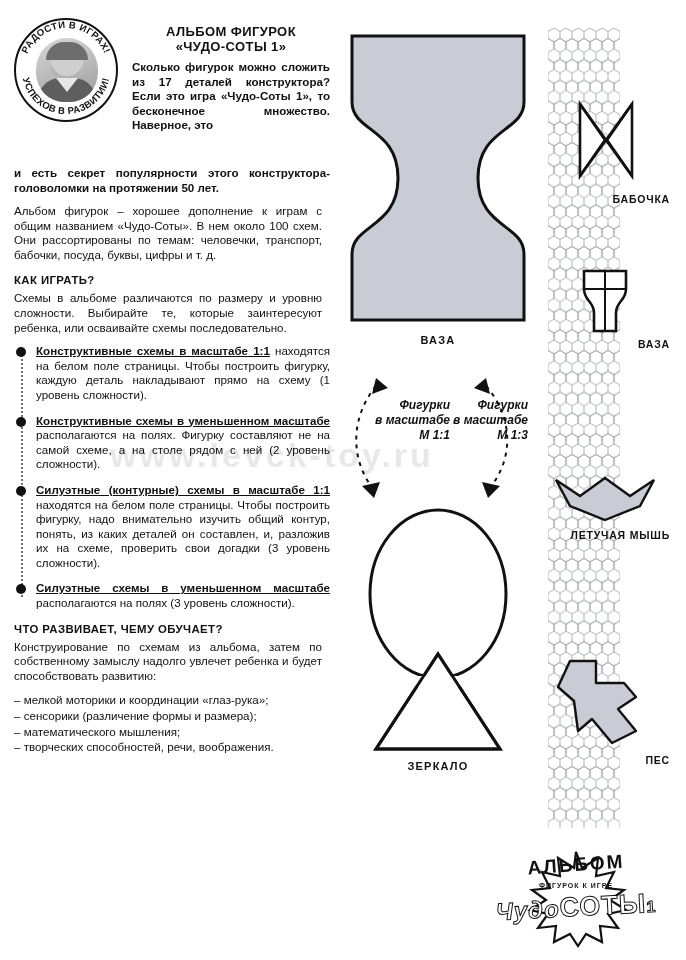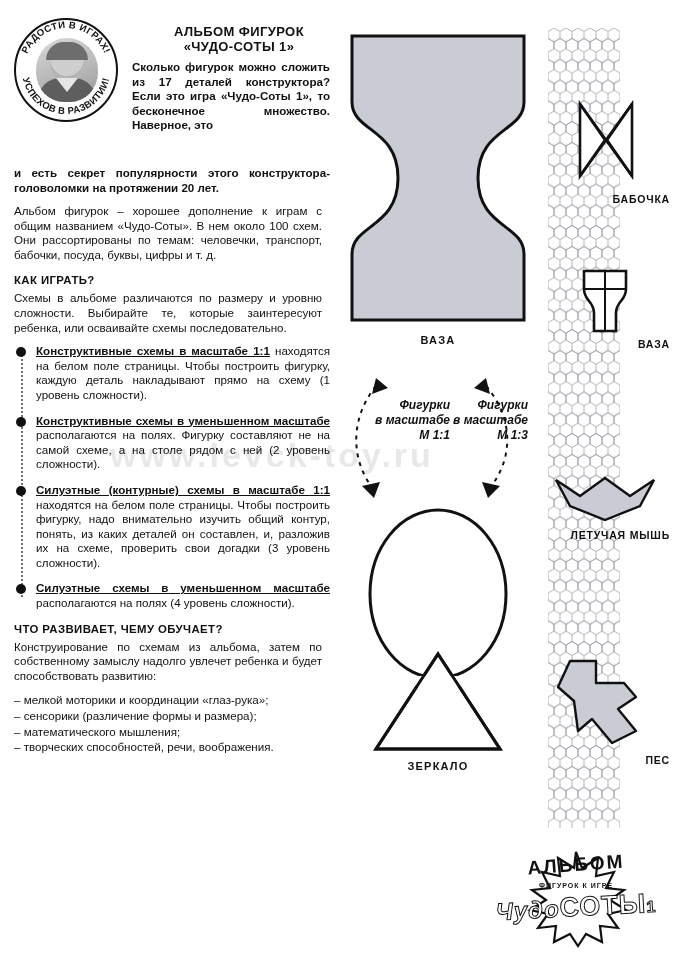--- a/index.html
+++ b/index.html
@@ -48,21 +48,21 @@
     border-radius:22px 22px 0 0;
     background:#5e5e5e;
   }
   .logo-badge .photo .collar{
     position:absolute;left:20px;top:40px;width:22px;height:14px;
     background:#e6e6e6;
     clip-path:polygon(0 0,100% 0,50% 100%);
   }
 
   .title-block{
-    position:absolute;left:126px;top:6px;width:198px;
+    position:absolute;left:118px;top:6px;width:198px;
     text-align:center;
   }
   .title-line{
     font-size:13px;font-weight:bold;letter-spacing:.4px;
     text-transform:uppercase;line-height:15px;
   }
   .intro{
     position:absolute;left:118px;top:42px;width:198px;
     font-size:11.6px;line-height:14.6px;text-align:justify;
     font-weight:bold;
@@ -190,21 +190,21 @@
         <div class="collar"></div>
       </div>
     </div>
 
     <div class="title-block">
       <div class="title-line">АЛЬБОМ ФИГУРОК</div>
       <div class="title-line">«ЧУДО-СОТЫ 1»</div>
     </div>
 
     <div class="intro">Сколько фигурок можно сложить из 17 деталей конструктора? Если это игра «Чудо-Соты 1», то бесконечное множество. Наверное, это</div>
-    <div class="intro-tail">и есть секрет популярности этого конструктора-головоломки на протяжении 20 лет.</div>
+    <div class="intro-tail">и есть секрет популярности этого конструктора-головоломки на протяжении 50 лет.</div>
 
     <div class="body-block">
       <p class="para">Альбом фигурок – хорошее дополнение к играм с общим названием «Чудо-Соты». В нем около 100 схем. Они рассортированы по темам: человечки, транспорт, бабочки, посуда, буквы, цифры и т. д.</p>
 
       <div class="section-h">КАК ИГРАТЬ?</div>
       <p class="para">Схемы в альбоме различаются по размеру и уровню сложности. Выбирайте те, которые заинтересуют ребенка, или осваивайте схемы последовательно.</p>
 
       <div class="bullets">
         <div class="bullet-rail"></div>
 
@@ -218,21 +218,21 @@
           <b>Конструктивные схемы в уменьшенном масштабе</b><span> располагаются на полях. Фигурку составляют не на самой схеме, а на столе рядом с ней (2 уровень сложности).</span>
         </div>
 
         <div class="bullet">
           <span class="dot"></span>
           <b>Силуэтные (контурные) схемы в масштабе 1:1</b><span> находятся на белом поле страницы. Чтобы построить фигурку, надо внимательно изучить общий контур, понять, из каких деталей он составлен, и, разложив их на схеме, проверить свои догадки (3 уровень сложности).</span>
         </div>
 
         <div class="bullet">
           <span class="dot"></span>
-          <b>Силуэтные схемы в уменьшенном масштабе</b><span> располагаются на полях (4 уровень сложности).</span>
+          <b>Силуэтные схемы в уменьшенном масштабе</b><span> располагаются на полях (3 уровень сложности).</span>
         </div>
       </div>
 
       <div class="section-h">ЧТО РАЗВИВАЕТ, ЧЕМУ ОБУЧАЕТ?</div>
       <p class="para">Конструирование по схемам из альбома, затем по собственному замыслу надолго увлечет ребенка и будет способствовать развитию:</p>
       <p class="list-line">– мелкой моторики и координации «глаз-рука»;</p>
       <p class="list-line">– сенсорики (различение формы и размера);</p>
       <p class="list-line">– математического мышления;</p>
       <p class="list-line">– творческих способностей, речи, воображения.</p>
     </div>

